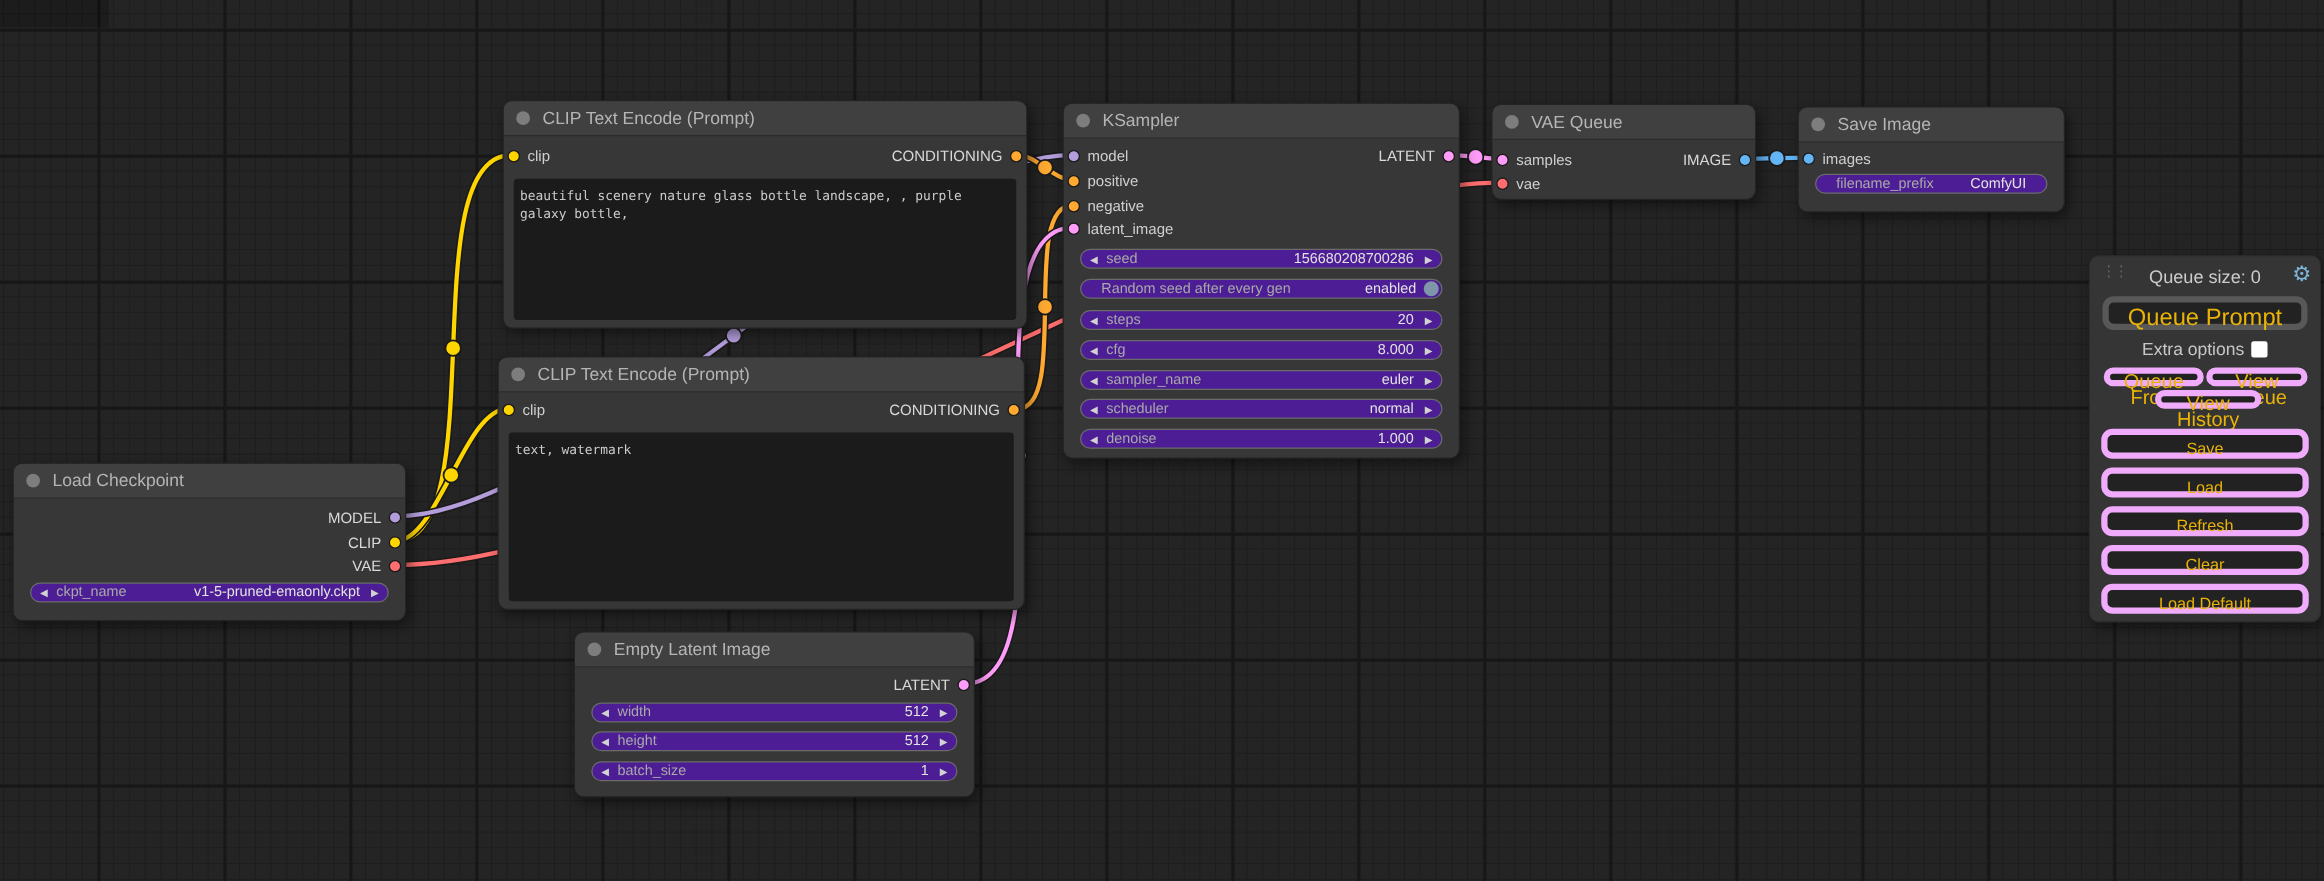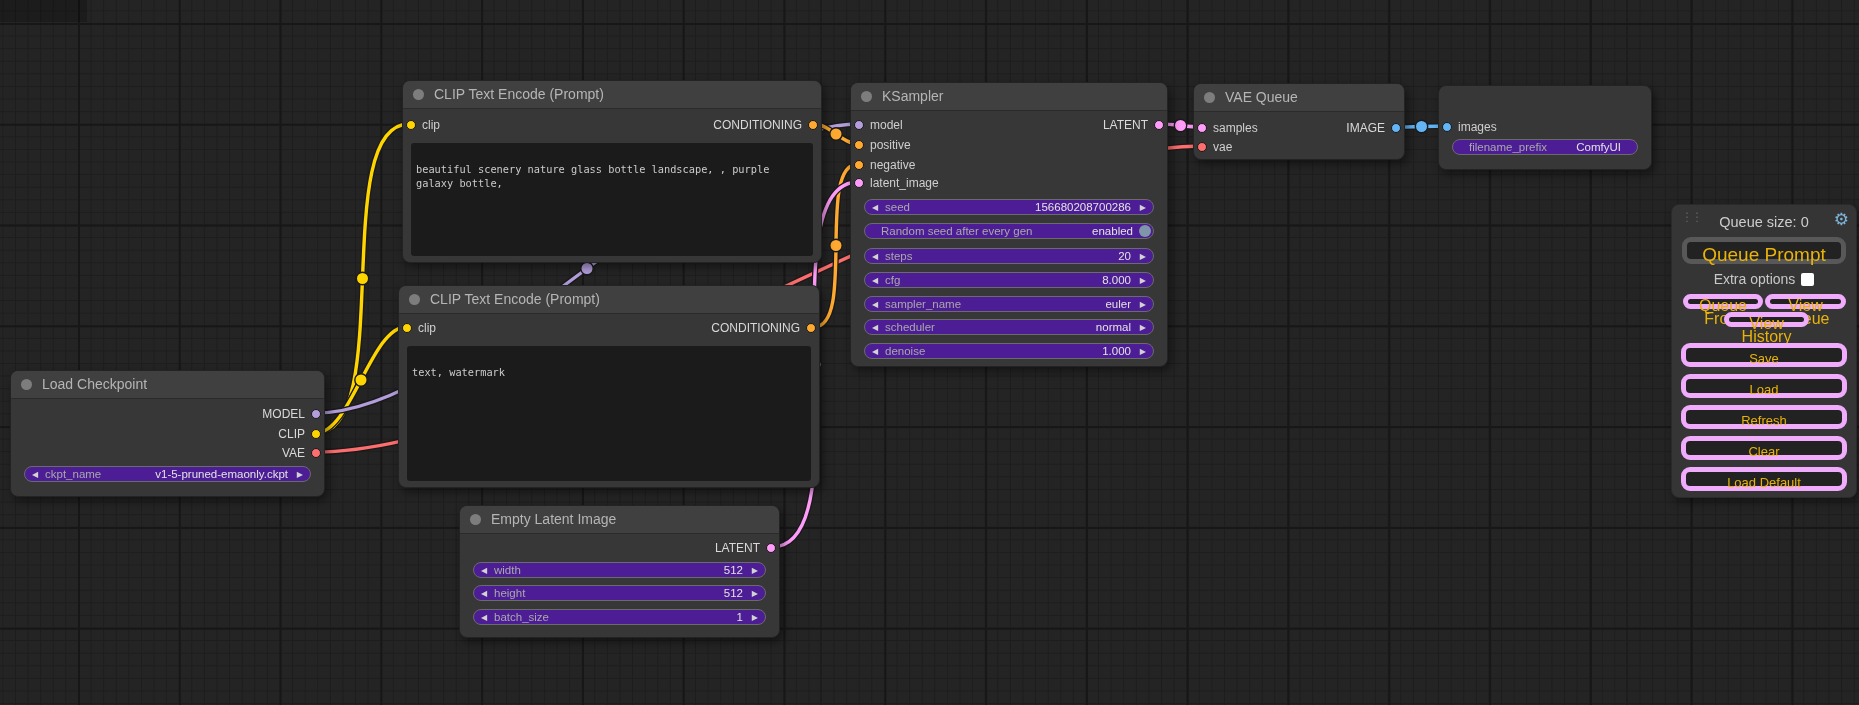--- a/index.html
+++ b/index.html
@@ -41,21 +41,21 @@
   .widget .wlabel{position:absolute;left:20px;top:0px;color:#a9a9a9;white-space:nowrap;}
   .widget .wvalue{position:absolute;right:22px;top:0px;color:#e2e2e2;white-space:nowrap;}
   .widget.toggle .wlabel{left:16px;}
   .widget.toggle .wvalue{right:20px;}
   .widget.field .wlabel{left:16px;}
   .widget.field .wvalue{right:16px;}
   .widget .tgl-dot{position:absolute;right:2px;top:1px;width:12px;height:12px;border-radius:50%;background:#7f95aa;}
   .node-text{
     position:absolute;background:#1b1b1b;border-radius:3px;color:#cbcbcb;
     font-family:"DejaVu Sans Mono",monospace;font-size:10.3px;line-height:14px;
-    padding:19px 5px;box-sizing:border-box;overflow:hidden;white-space:pre-wrap;word-break:break-word;
+    padding:7px 5px;box-sizing:border-box;overflow:hidden;white-space:pre-wrap;word-break:break-word;
   }
   
   #queue-panel{
     position:absolute;z-index:3;left:1671px;top:204px;width:186px;height:294px;
     background:#353535;border:1px solid #2a2a2a;border-radius:8px;
     box-shadow:3px 4px 10px rgba(0,0,0,.45);box-sizing:border-box;color:#d4d4d4;
   }
   .qp-handle{position:absolute;left:9px;top:9px;color:#646464;font-size:12px;letter-spacing:-2px;line-height:7px;}
   .qp-size{position:absolute;left:0;right:0;top:9px;text-align:center;font-size:14.5px;color:#cccccc;}
   .qp-gear{position:absolute;right:7px;top:6px;font-size:17px;line-height:17px;}
@@ -224,20 +224,24 @@
         <div class="ttext">VAE Queue</div>
       </div>
       <div class="port-dot" style="background: rgb(255, 156, 249); left: 3px; top: 39px;"></div>
       <div class="port-label" style="left: 19px; top: 38px;">samples</div>
       <div class="port-dot" style="background: rgb(255, 110, 110); left: 3px; top: 58px;"></div>
       <div class="port-label" style="left: 19px; top: 57px;">vae</div>
       <div class="port-dot" style="background: rgb(100, 181, 246); right: 3px; top: 39px;"></div>
       <div class="port-label out" style="right: 19px; top: 38px;">IMAGE</div>
     </div>
     <div class="node" style="left: 1438px; top: 85px; width: 214px; height: 85px;">
+      <div class="node-title">
+        <div class="tdot"></div>
+        <div class="ttext">Save Image</div>
+      </div>
       <div class="port-dot" style="background: rgb(100, 181, 246); left: 3px; top: 36px;"></div>
       <div class="port-label" style="left: 19px; top: 35px;">images</div>
       <div class="widget field" style="left: 13px; right: 13px; top: 53px;">
         <span class="wlabel">filename_prefix</span>
         <span class="wvalue">ComfyUI</span>
       </div>
     </div>
     <div class="node" style="left: 459px; top: 505px; width: 321px; height: 133px;">
       <div class="node-title">
         <div class="tdot"></div>

